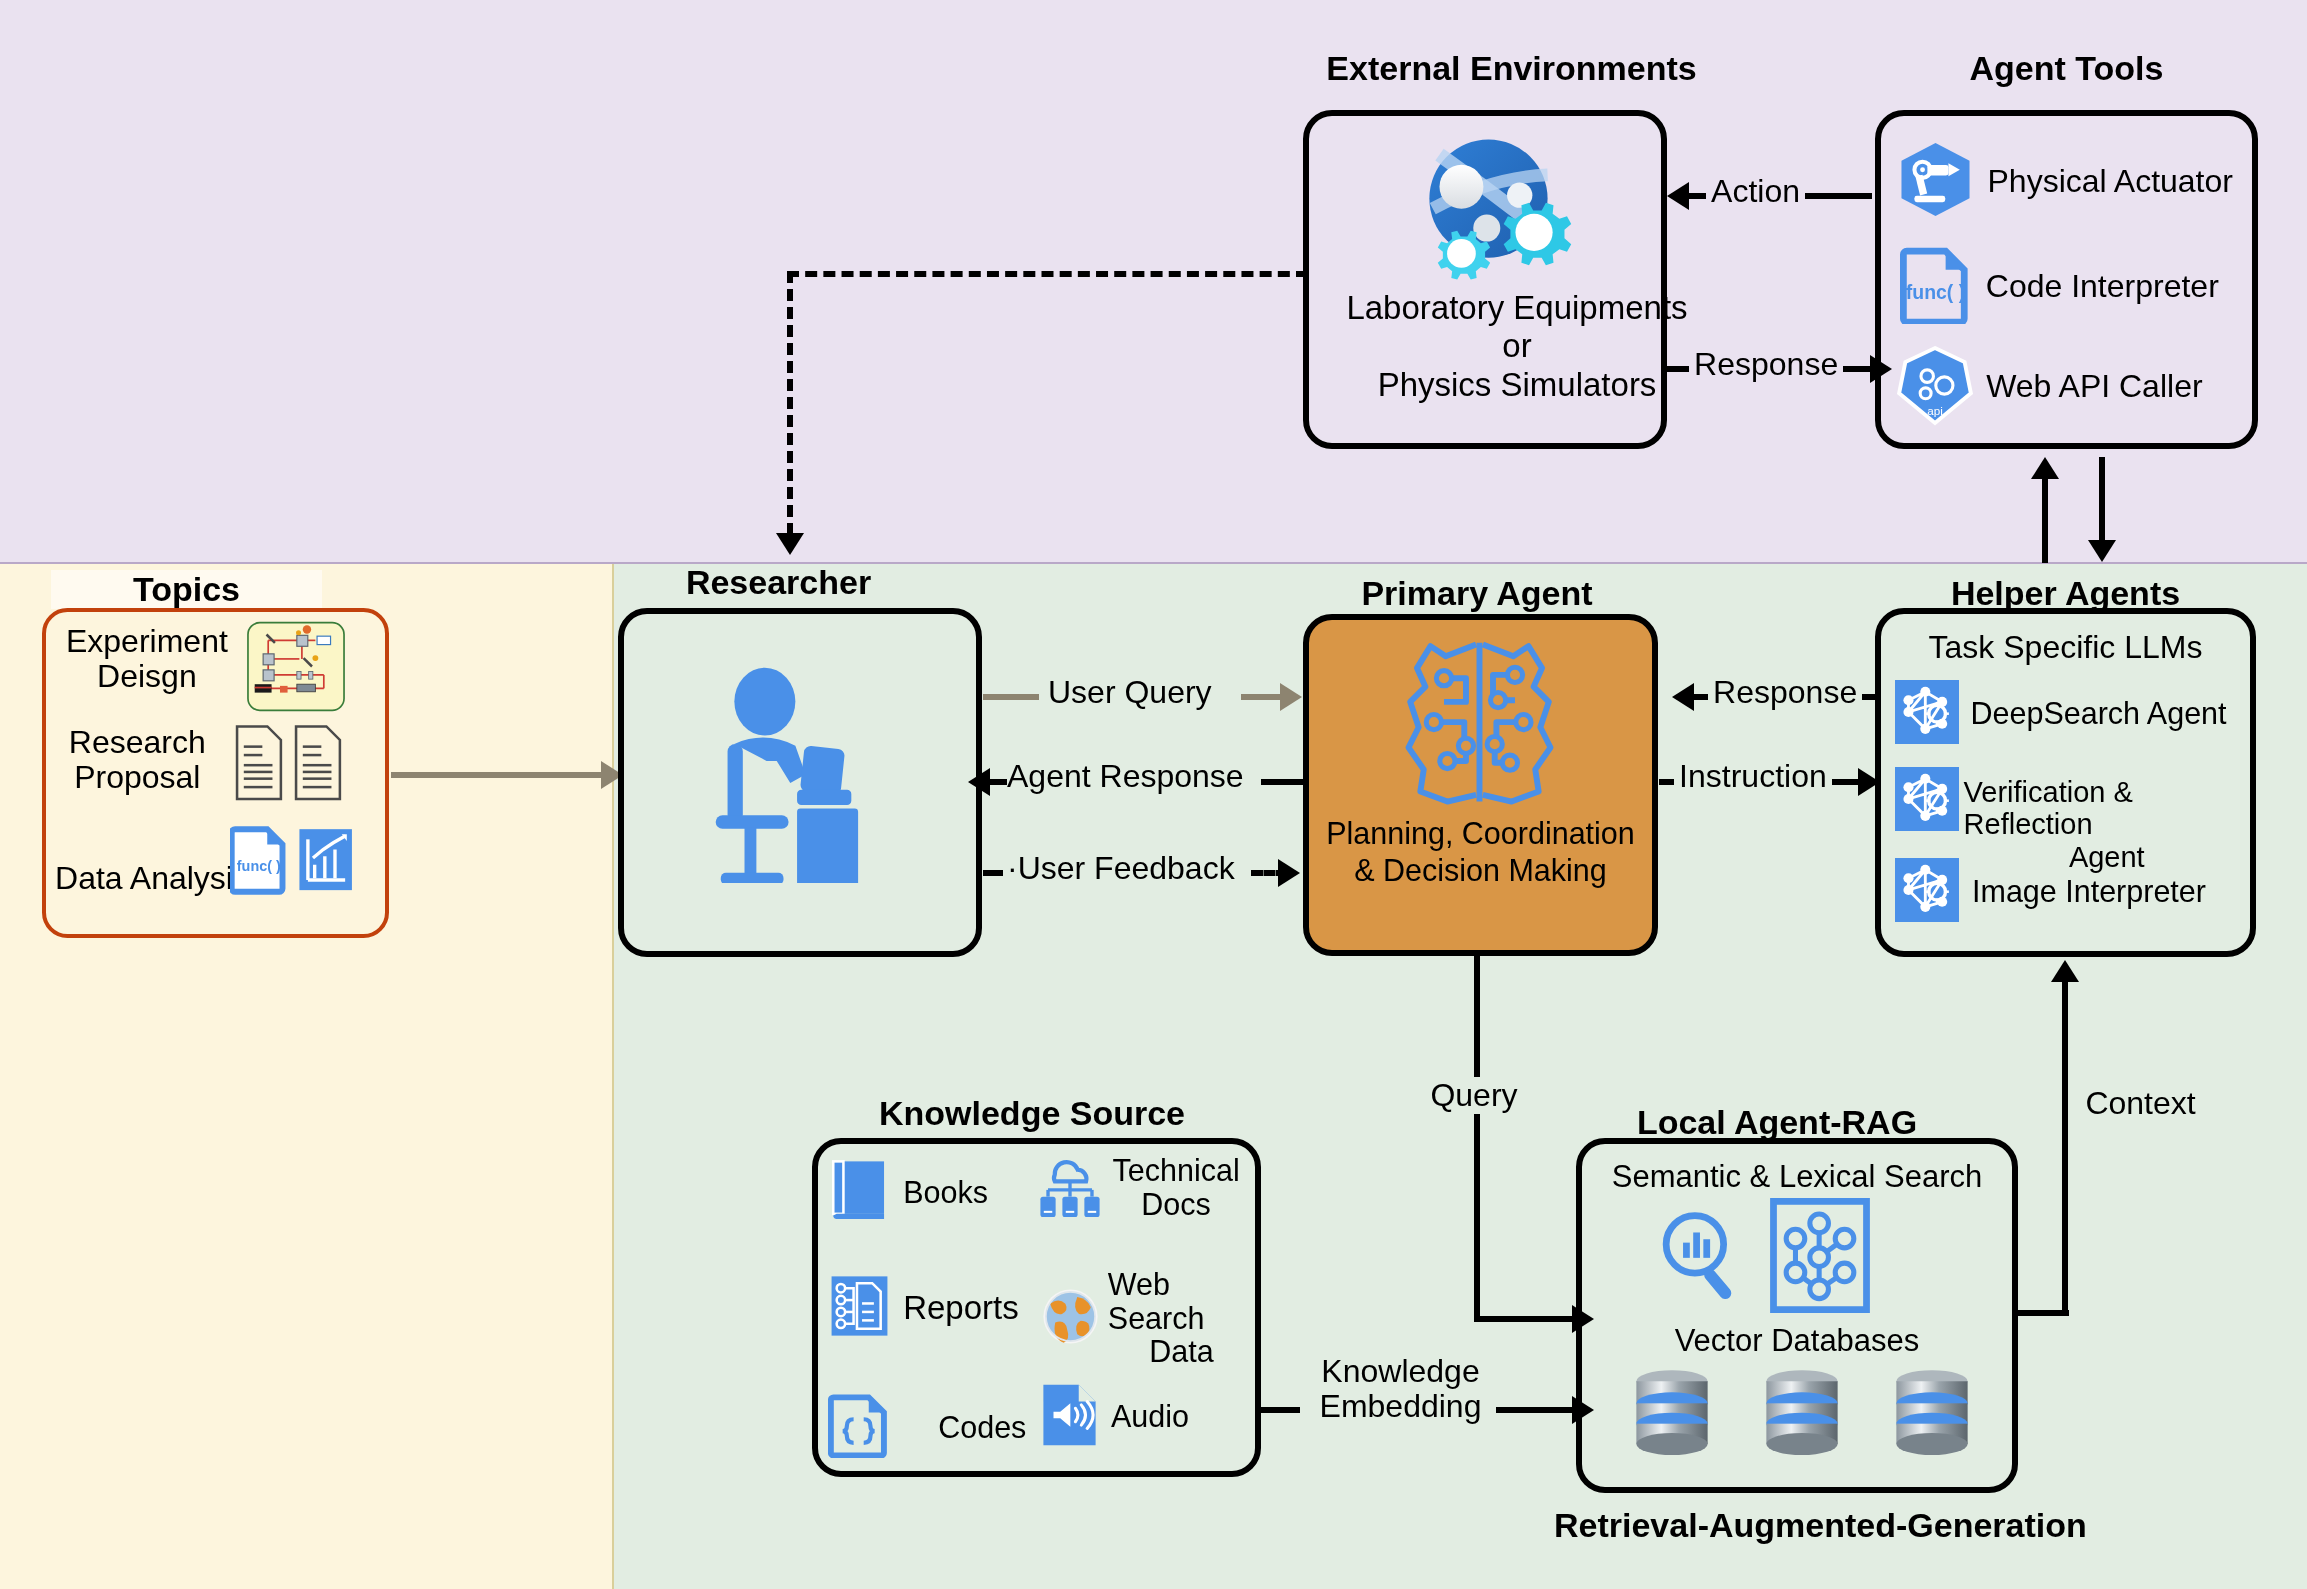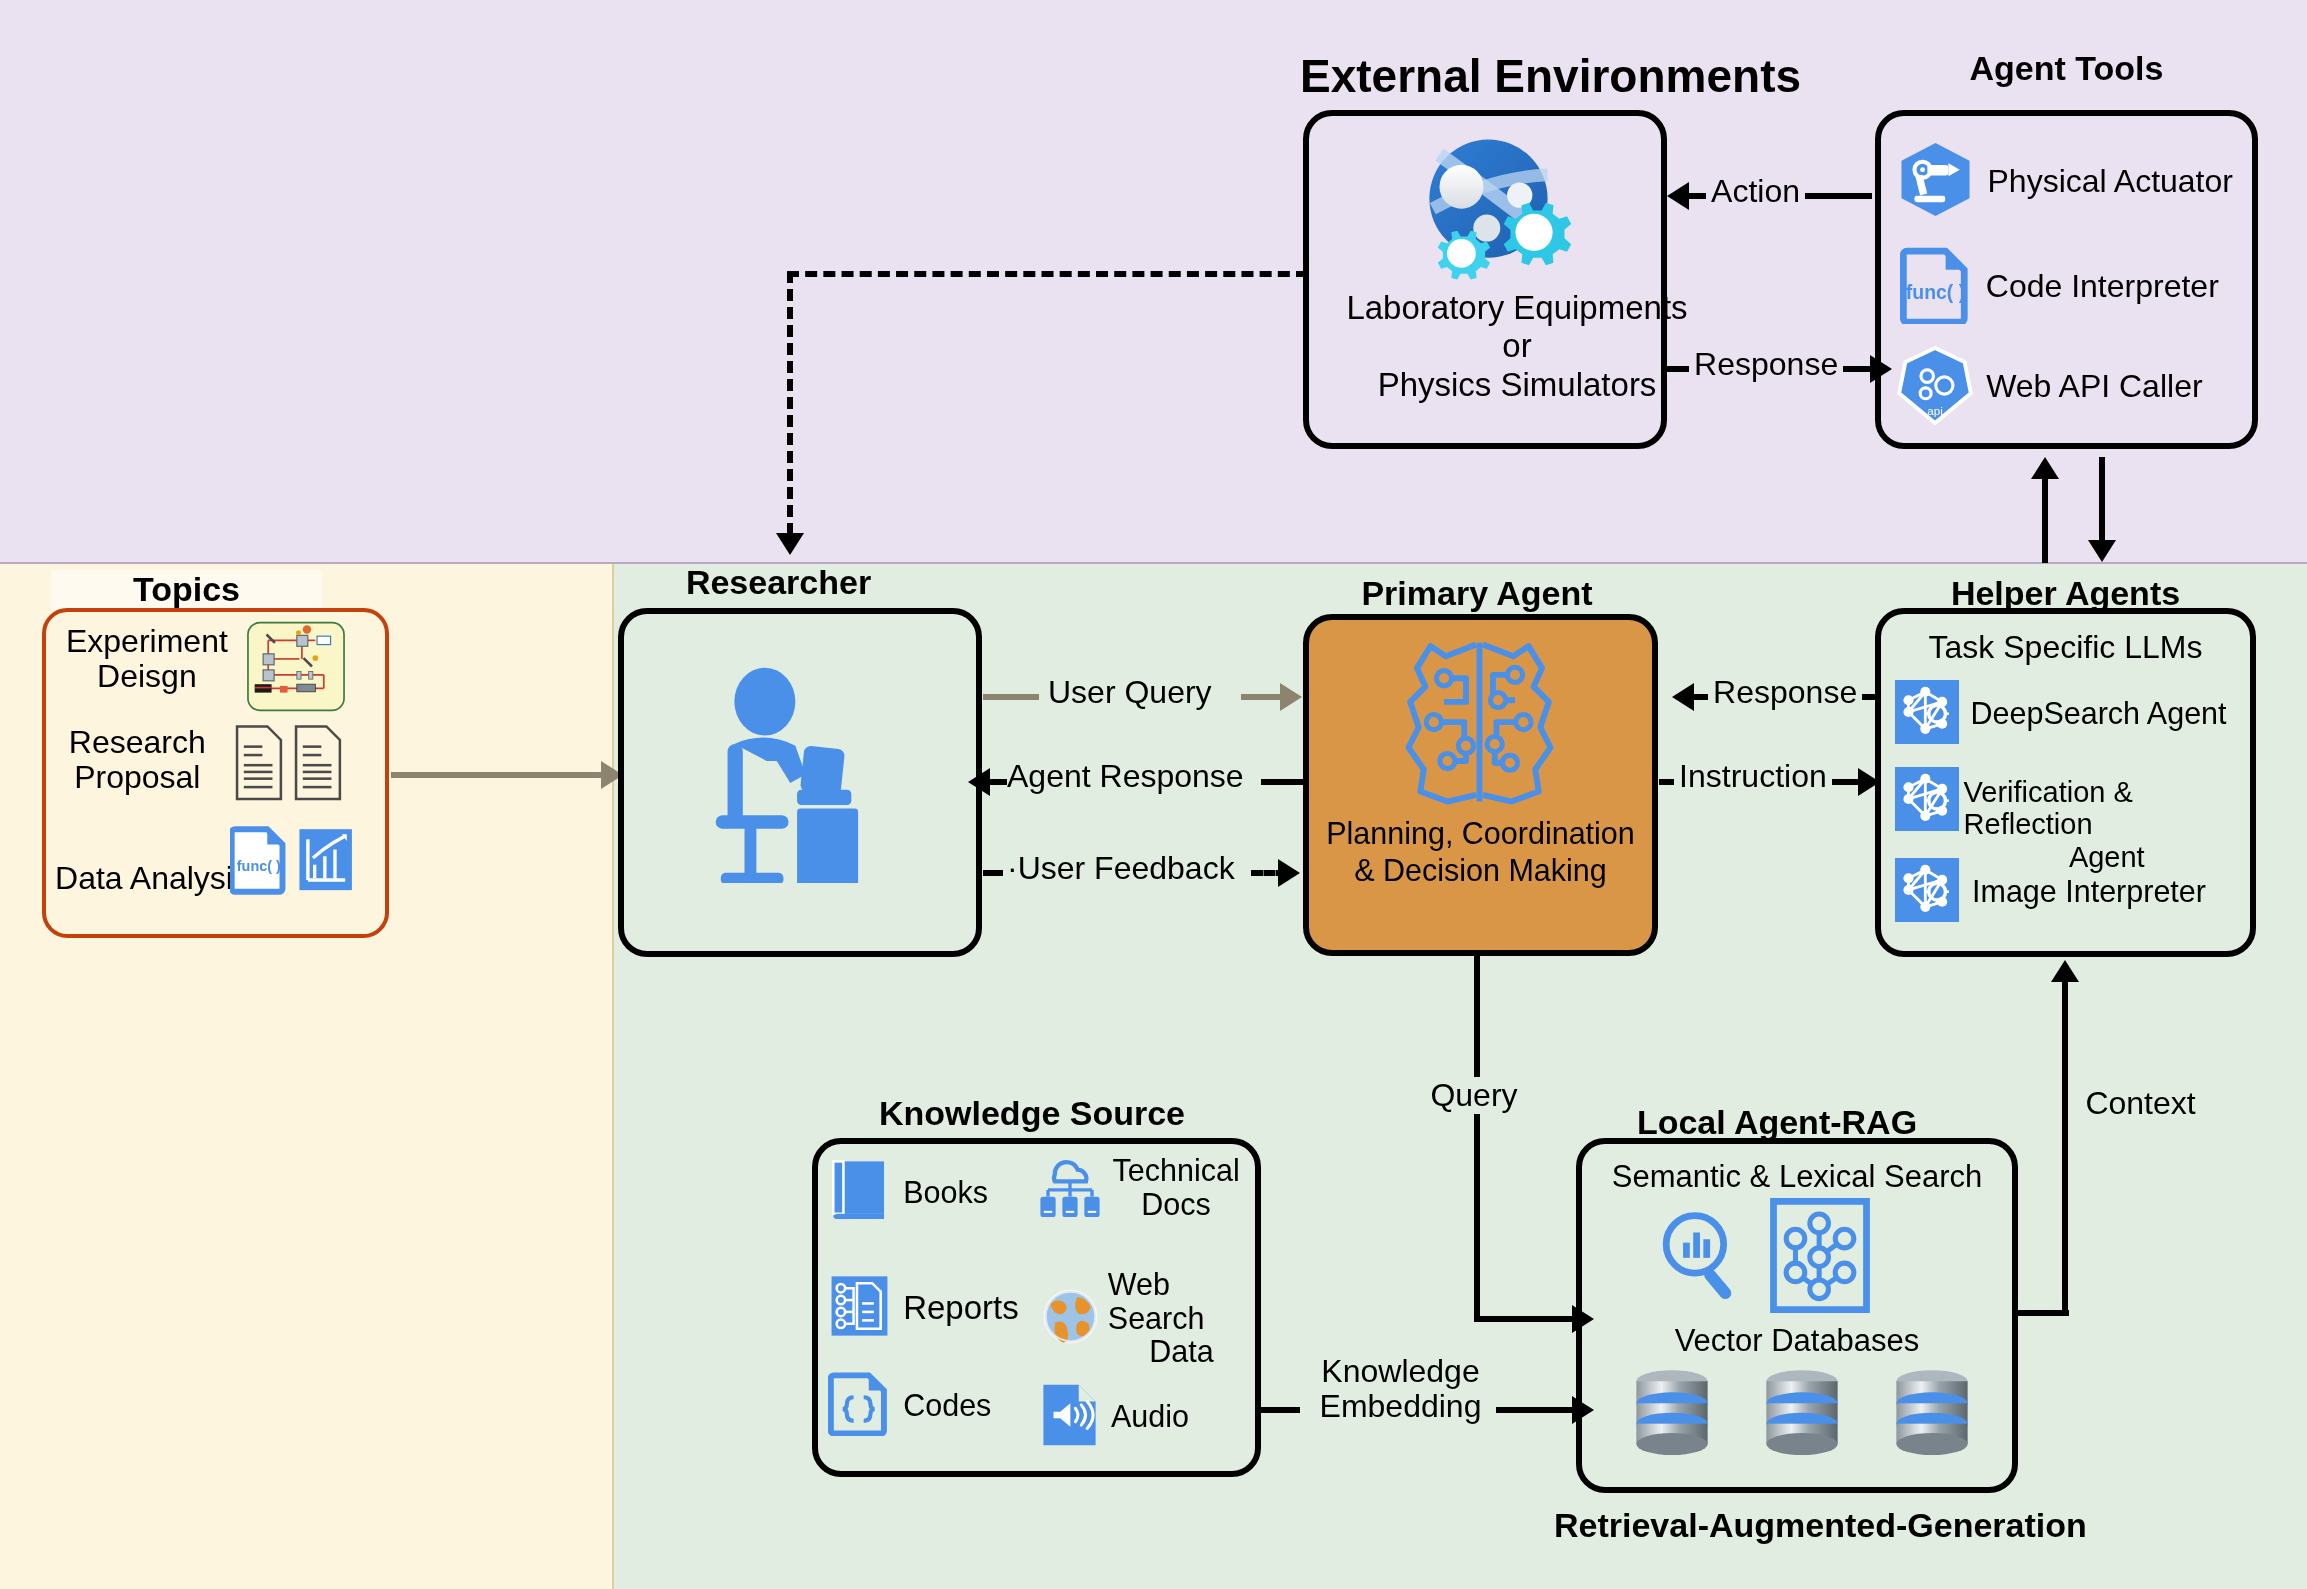--- a/index.html
+++ b/index.html
@@ -39,21 +39,21 @@
 </style>
 </head>
 <body>
 
 <div id="stage">
 
   <div class="region" id="region-purple"></div>
   <div class="region" id="region-yellow"></div>
   <div class="region" id="region-green"></div>
 
-  <div class="title" style="left:1300px;top:49px;width:423px;font-size:46px;">External Environments</div>
+  <div class="title" style="left:1300px;top:49px;width:423px;font-size:34px;">External Environments</div>
 
   <div class="box" style="left:1303px;top:110px;width:364px;height:339px;">
 
     <svg style="position:absolute;left:93px;top:15.2px;" width="178" height="152" viewBox="0 0 210 180">
       <defs>
         <linearGradient id="gg" x1="0" y1="0" x2="1" y2="1">
           <stop offset="0" stop-color="#2f7fd6"></stop>
             <stop offset="1" stop-color="#1f5fae"></stop>
         </linearGradient>
         <linearGradient id="wb" x1="0" y1="0" x2="0" y2="1">
@@ -502,21 +502,21 @@
           </g>
           <circle cx="36" cy="37" r="29" fill="none" stroke="#dfe6ec" stroke-width="2"></circle>
         </svg>
       </span>
       <span style="display:inline-block;margin-left:6.8px;font-size:30.5px;line-height:1.1;">
         <span style="display:block;">Web Search</span>
         <span style="display:block;text-align:center;">Data</span>
       </span>
     </div>
 
-    <div class="row" style="position:absolute;left:10.2px;top:228px;">
+    <div class="row" style="position:absolute;left:10.2px;top:250px;gap:35px;">
       <span class="icon">
         <svg width="63" height="64" viewBox="0 0 74 76">
           <path d="M6 4 h42 l18 18 v48 a3 3 0 0 1 -3 3 h-57 a3 3 0 0 1 -3 -3 v-63 a3 3 0 0 1 3 -3 z" fill="none" stroke="#4a90e8" stroke-width="7"></path>
           <path d="M48 4 l18 18 h-18 z" fill="#4a90e8"></path>
           <g fill="none" stroke="#4a90e8" stroke-width="5">
             <path d="M30 30 q-8 0 -8 8 q0 6 -5 6 q5 0 5 6 q0 8 8 8"></path>
             <path d="M42 30 q8 0 8 8 q0 6 5 6 q-5 0 -5 6 q0 8 -8 8"></path>
           </g>
         </svg>
       </span>

